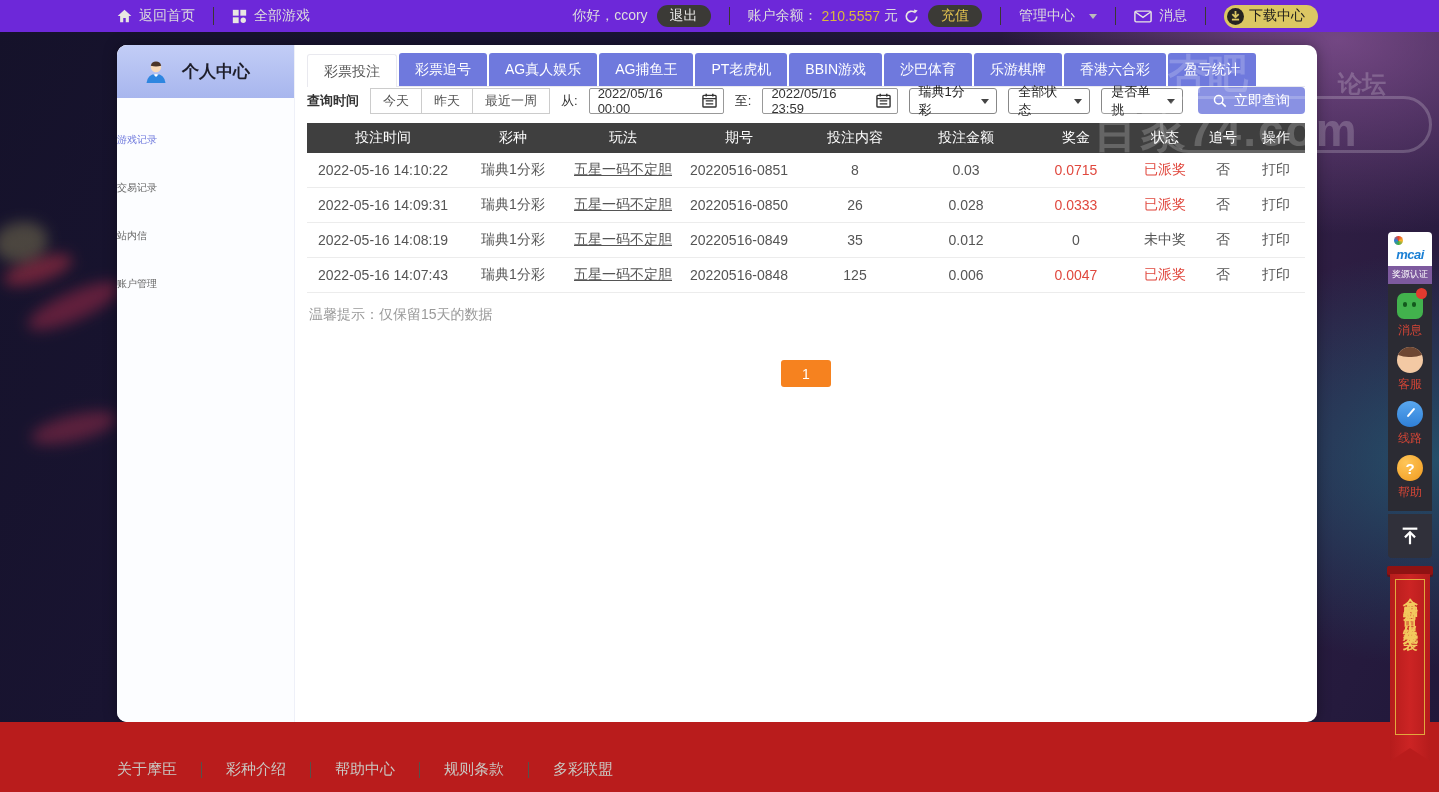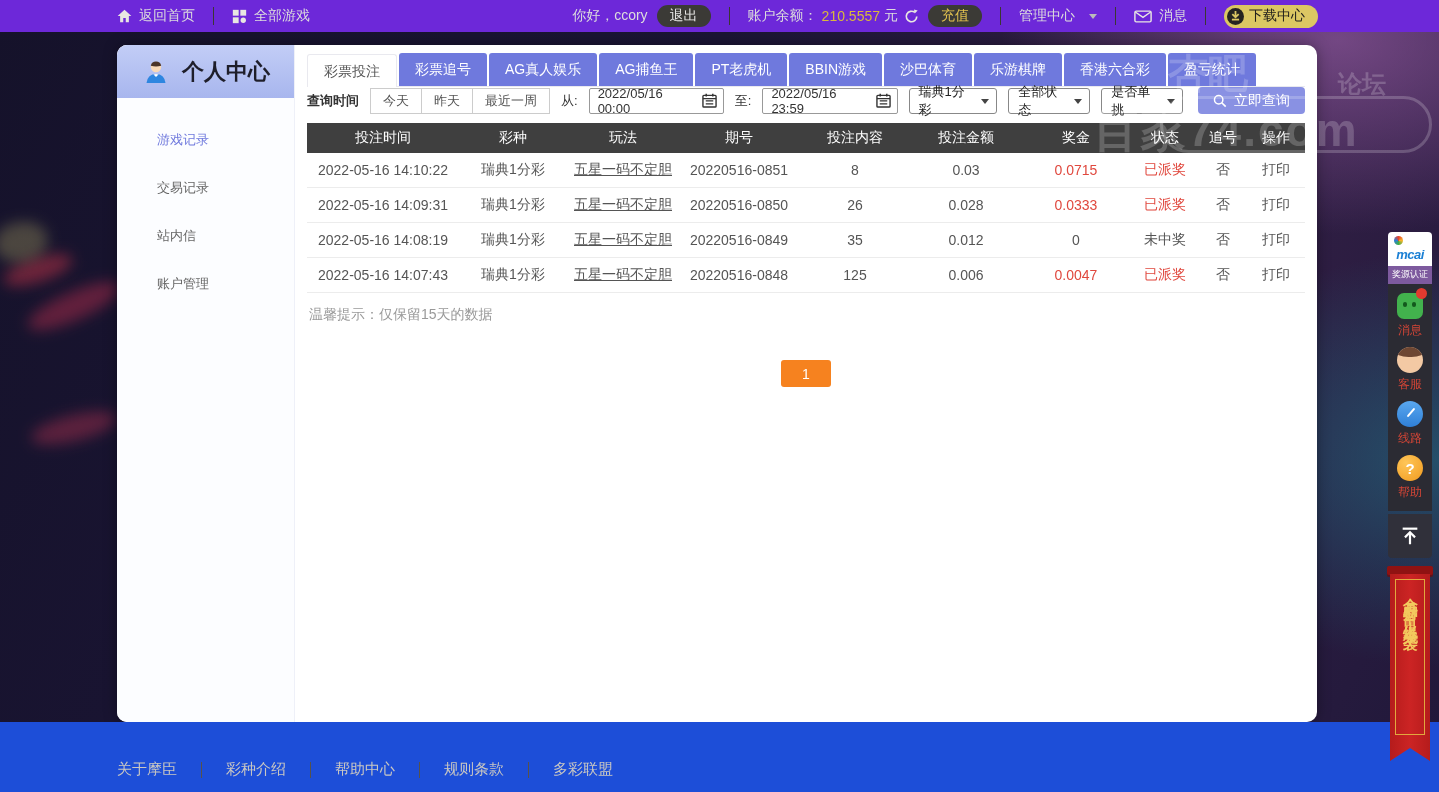--- a/index.html
+++ b/index.html
@@ -42,23 +42,23 @@
   .wm-left  { left:1168px; top:46px;  font-size:40px; font-weight:bold; }
   .wm-right { left:1338px; top:68px;  font-size:24px; font-weight:bold; }
   .wm-box   { left:1160px; top:96px; width:272px; height:57px; border:3px solid rgba(255,255,255,.20); border-radius:29px; }
   .wm-main  { left:1092px; top:100px; font-size:46px; font-weight:bold; letter-spacing:2px; }
 
   
   .panel { position:absolute; left:117px; top:45px; width:1200px; height:677px; z-index:10;
     background:#fff; border-radius:10px; overflow:hidden; display:flex; box-shadow:0 0 14px rgba(0,0,0,.35); }
   .sidebar { width:178px; flex-shrink:0; background:#fcfdff; border-right:1px solid #eef0f8; }
   .side-head { height:53px; background:linear-gradient(180deg,#c2cdf6,#a8b6ee); display:flex; align-items:center;
-    padding-left:26px; gap:13px; font-size:22px; font-weight:bold; color:#1e1e2a; }
+    padding-left:26px; gap:13px; font-size:17px; font-weight:bold; color:#1e1e2a; }
   .side-menu { padding-top:18px; }
-  .side-item { height:48px; line-height:48px; padding-left:40px; font-size:13px; color:#666; cursor:pointer; }
+  .side-item { height:48px; line-height:48px; font-size:10px; color:#666; cursor:pointer; }
   .side-item.active { color:#6f79dd; }
 
   .main { flex:1; padding:8px 12px 0; position:relative; }
 
   .tabbar { display:flex; gap:2px; align-items:flex-end; border-bottom:1px solid #e9e9ef; }
   .tab { background:#6f79dd; color:#fff; height:33px; line-height:33px; padding:0 16px; font-size:14px;
     border-radius:3px 3px 0 0; cursor:pointer; white-space:nowrap; }
   .tab.active { background:#fff; color:#555; border:1px solid #e9e9ef; border-bottom:none; margin-bottom:-1px; line-height:32px; }
 
   .filters { display:flex; align-items:center; margin-top:0; height:27px; font-size:13px; color:#333; gap:11px; }
@@ -119,21 +119,21 @@
     box-shadow:0 2px 0 rgba(110,13,13,.8); }
   .banner-body { position:absolute; top:8px; left:0; right:0; bottom:0;
     background:linear-gradient(90deg,#b51c1c,#cc2424 50%,#b51c1c);
     clip-path:polygon(0 0,100% 0,100% 100%,50% calc(100% - 13px),0 100%);
     display:flex; flex-direction:column; align-items:center; padding:12px 0 24px; }
   .banner-frame { position:absolute; top:13px; left:5px; right:5px; bottom:26px; border:1px solid #e2a83e; }
   .vtext { writing-mode:vertical-rl; color:#f3c95e; font-weight:bold; font-size:15px; letter-spacing:4px; z-index:1; }
   .vtext + .vtext { margin-top:8px; }
 
   
-  .footer { position:absolute; left:0; top:722px; width:100%; height:70px; background:#1d4ed8; z-index:15; }
+  .footer { position:absolute; left:0; top:722px; width:100%; height:70px; background:#b91c1c; z-index:15; }
   .f-links { display:flex; align-items:center; padding:38px 0 0 117px; font-size:15px; color:#c9c7c2; }
   .f-link { cursor:pointer; white-space:nowrap; }
   .f-sep { width:1px; height:16px; background:#56524b; margin:0 24px; }
 </style>
 </head>
 <body>
 
 <div class="streak s1"></div>
 <div class="streak s2"></div>
 <div class="streak s3"></div>

